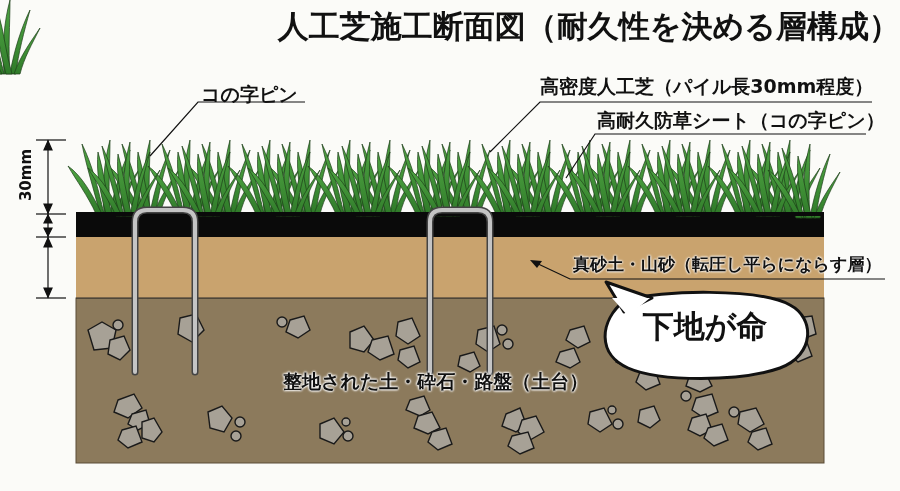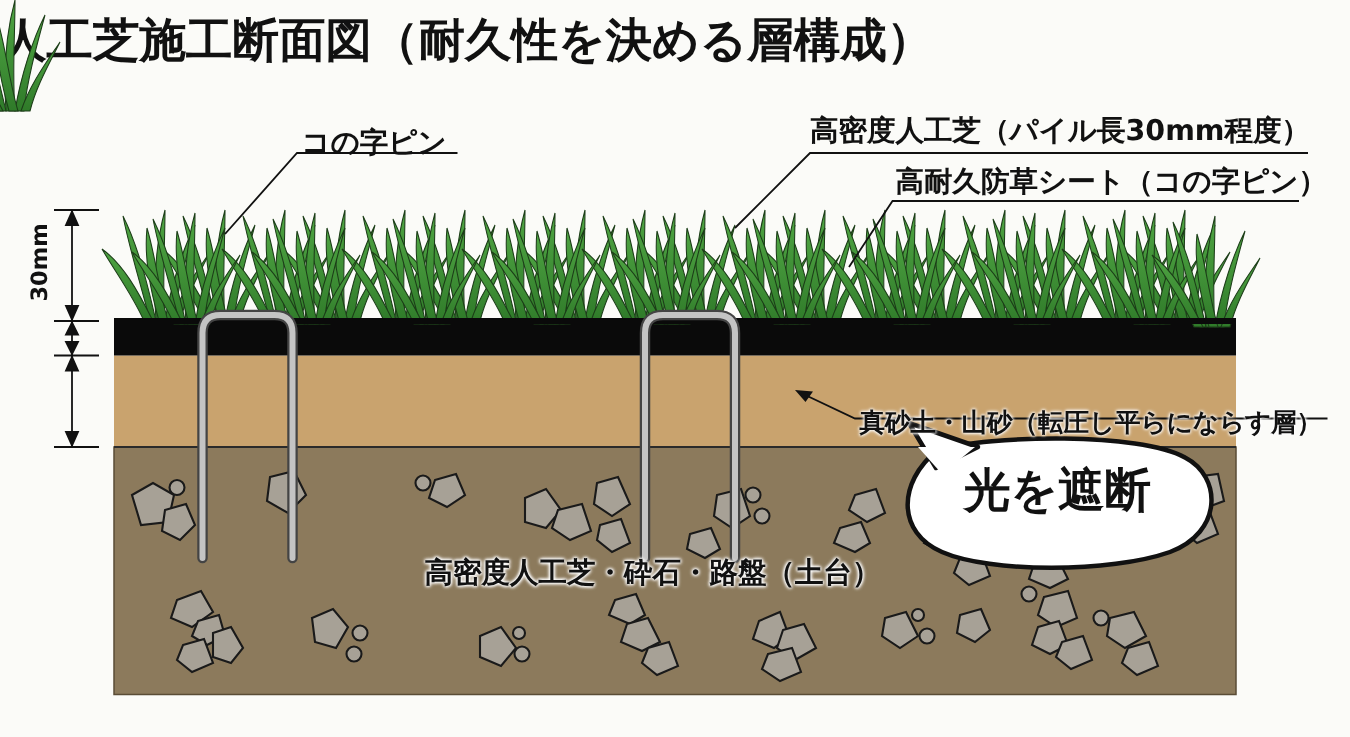--- a/index.html
+++ b/index.html
@@ -1,25 +1,25 @@
 <!DOCTYPE html>
 <html><head>
 <meta charset="utf-8">
 <style>
   html, body { margin:0; padding:0; }
   body { width:900px; height:491px; background:#fbfbf8; position:relative; overflow:hidden;
          font-family:"DejaVu Sans", "Liberation Sans", sans-serif; }
-  .title { position:absolute; left:0; top:6px; width:900px; text-align:left;
+  .title { position:absolute; left:0; top:6px; width:900px; text-align:right;
            font-size:31px; font-weight:bold; color:#111; letter-spacing:0px; }
   svg.diagram { position:absolute; left:0; top:0; }
   .label { position:absolute; font-weight:bold; color:#111; white-space:nowrap; }
   .lbl-pin { left:201px; top:82px; font-size:19px; }
   .lbl-turf { left:540px; top:74px; font-size:19px; }
   .lbl-sheet { left:597px; top:108px; font-size:19px; }
-  .lbl-sand { left:573px; top:270px; font-size:17px; text-shadow:0 0 2px #fff,0 0 2px #fff,0 0 3px #fff; }
+  .lbl-sand { left:573px; top:253px; font-size:17px; text-shadow:0 0 2px #fff,0 0 2px #fff,0 0 3px #fff; }
   .lbl-base { left:283px; top:369px; font-size:19px; text-shadow:0 0 2px #fff,0 0 2px #fff,0 0 3px #fff,0 0 3px #fff; }
   .lbl-dim { left:-2px; top:166px; font-size:15px; transform:rotate(-90deg); transform-origin:center; width:56px; text-align:center; }
   .bubble-text { position:absolute; left:612px; top:306px; width:186px; text-align:center;
                  font-size:31px; font-weight:bold; color:#111; }
 </style>
 </head>
 <body>
 
 <div class="title">人工芝施工断面図（耐久性を決める層構成）</div>
 
@@ -168,15 +168,15 @@
     <path d="M625,300 C660,290 760,288 790,305 C815,318 815,355 780,368 C740,382 660,382 628,368 C598,355 598,322 625,300 Z" fill="#fff" stroke="#111" stroke-width="3"></path>
     <path d="M606,282 L652,298 L624,312 Z" fill="#fff" stroke="#111" stroke-width="3" stroke-linejoin="round"></path>
     <path d="M612,298 L650,298 L628,316 Z" fill="#fff"></path>
   </g>
 </svg>
 
 <div class="label lbl-pin">コの字ピン</div>
 <div class="label lbl-turf">高密度人工芝（パイル長30mm程度）</div>
 <div class="label lbl-sheet">高耐久防草シート（コの字ピン）</div>
 <div class="label lbl-sand">真砂土・山砂（転圧し平らにならす層）</div>
-<div class="label lbl-base">高密度人工芝・砕石・路盤（土台）</div>
+<div class="label lbl-base">整地された土・砕石・路盤（土台）</div>
 <div class="label lbl-dim">30mm</div>
-<div class="bubble-text">光を遮断</div>
+<div class="bubble-text">下地が命</div>
 
 </body></html>

